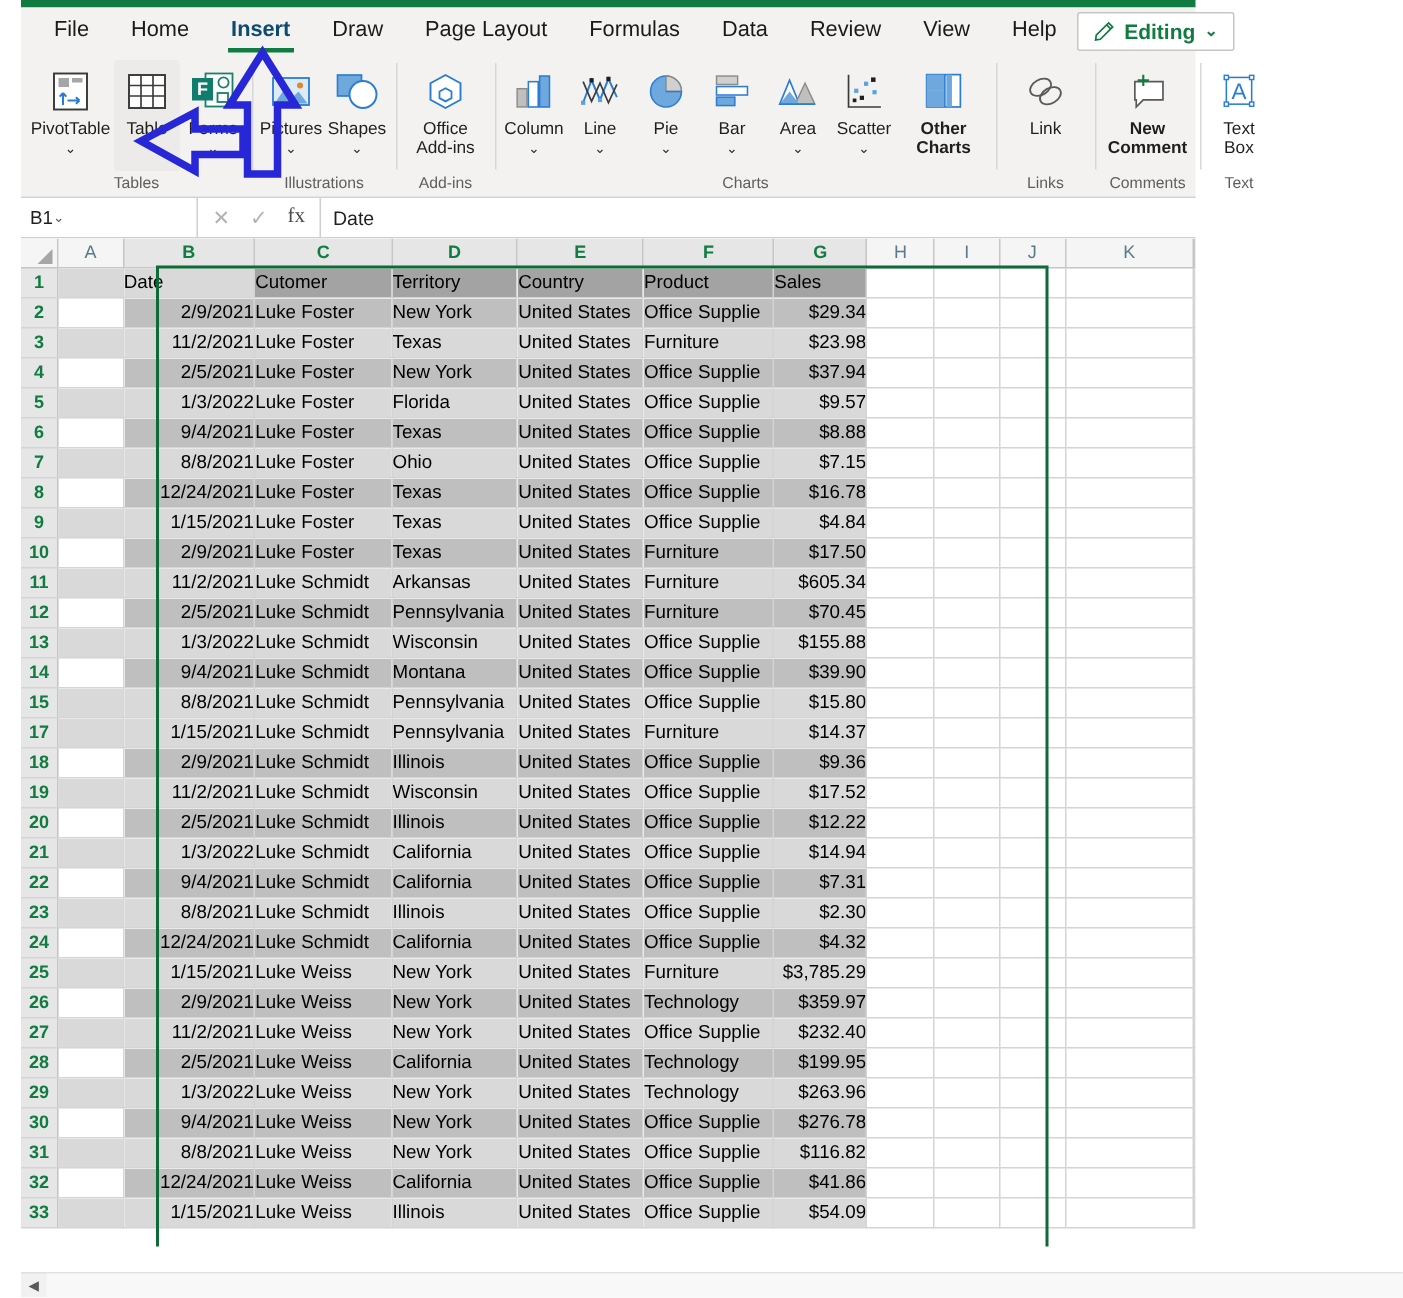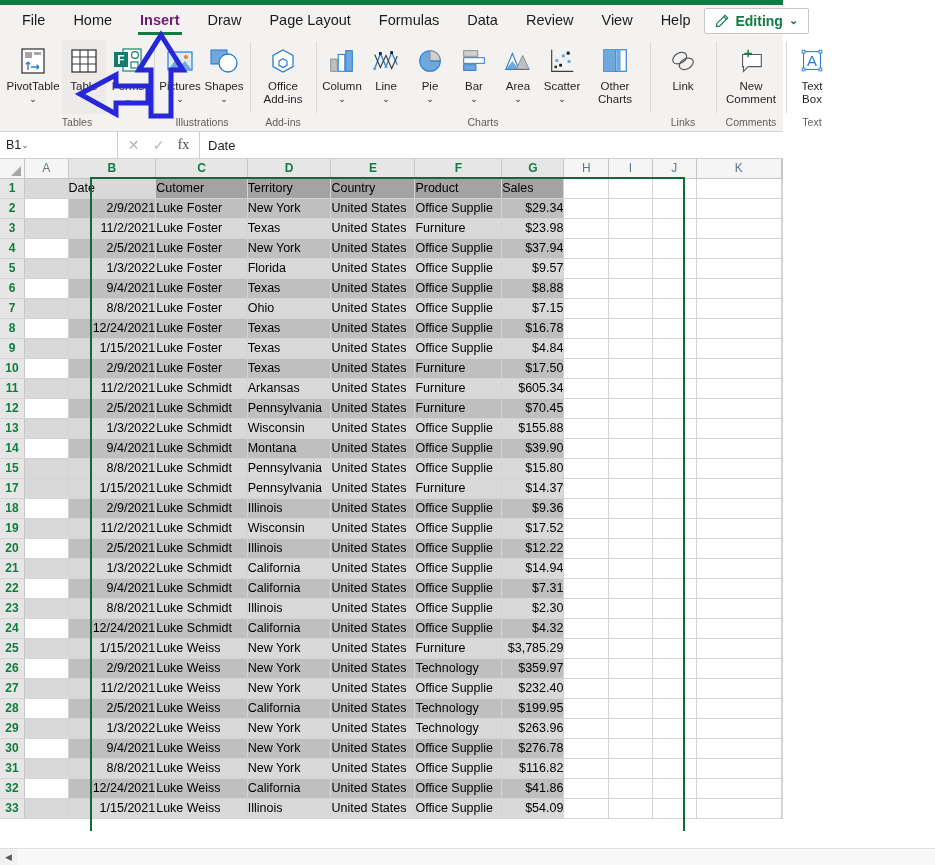--- a/index.html
+++ b/index.html
@@ -2,40 +2,40 @@
 <html><head>
 <meta charset="utf-8">
 <style>
   * { box-sizing: border-box; margin: 0; padding: 0; }
   html, body {
     width: 935px; height: 865px;
     font-family: "Liberation Sans", sans-serif;
     background: #ffffff;
     overflow: hidden;
   }
-  #app { position: relative; width: 783px; height: 865px; }
+  #app { position: relative; width: 783px; height: 865px; margin-left: 14px; }
 
   
   .top-accent {
     height: 5px; background: #107C41; width: 100%;
   }
 
   
   .tabbar {
     height: 31px; background: #F3F2F1;
     display: flex; align-items: center;
     padding-left: 8px; position: relative;
   }
   .tab {
     font-size: 14.5px; color: #1a1a1a;
     padding: 2px 14px 3px 14px;
     position: relative; white-space: nowrap;
     cursor: default;
   }
-  .tab.active { font-weight: bold; color: #701a75; }
+  .tab.active { font-weight: bold; color: #0c4a6e; }
   .tab.active::after {
     content: ""; position: absolute;
     left: 12px; right: 12px; bottom: -4px;
     height: 3px; background: #107C41;
   }
   .editing-btn {
     margin-left: auto; margin-right: 12px;
     display: flex; align-items: center; gap: 6px;
     border: 1px solid #c8c6c4; background: #ffffff;
     padding: 4px 10px; border-radius: 2px;
@@ -73,21 +73,21 @@
     cursor: pointer; border-radius: 2px;
     height: 74px;
   }
   .rbtn.hover { background: #EDEBE9; }
   .rbtn .ico { height: 36px; display: flex; align-items: center; justify-content: center; }
   .rbtn .lbl {
     font-size: 11.5px; color: #201f1e; text-align: center;
     line-height: 12.5px; margin-top: 1px;
   }
   .rbtn .dd { font-size: 9px; color: #201f1e; line-height: 10px; margin-top: 1px; }
-  .rbtn.wide { width: 62px; }
+  .rbtn.wide { width: 62px; font-weight: bold; }
   .rbtn.narrow { width: 44px; }
 
   
   .fbar {
     height: 27px; background: #ffffff;
     display: flex; align-items: stretch;
     border-bottom: 1px solid #d0cece;
   }
   .namebox {
     width: 118px; display: flex; align-items: center;

